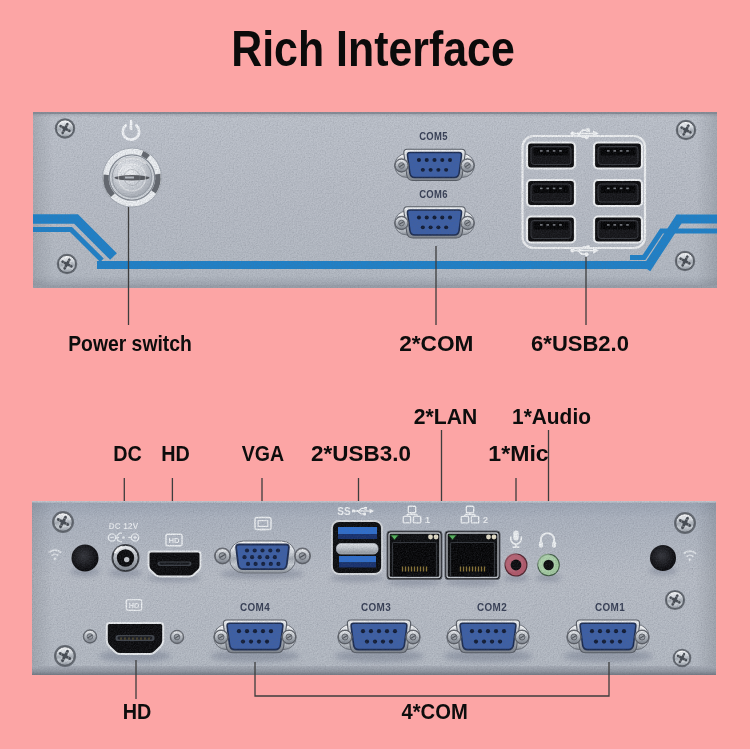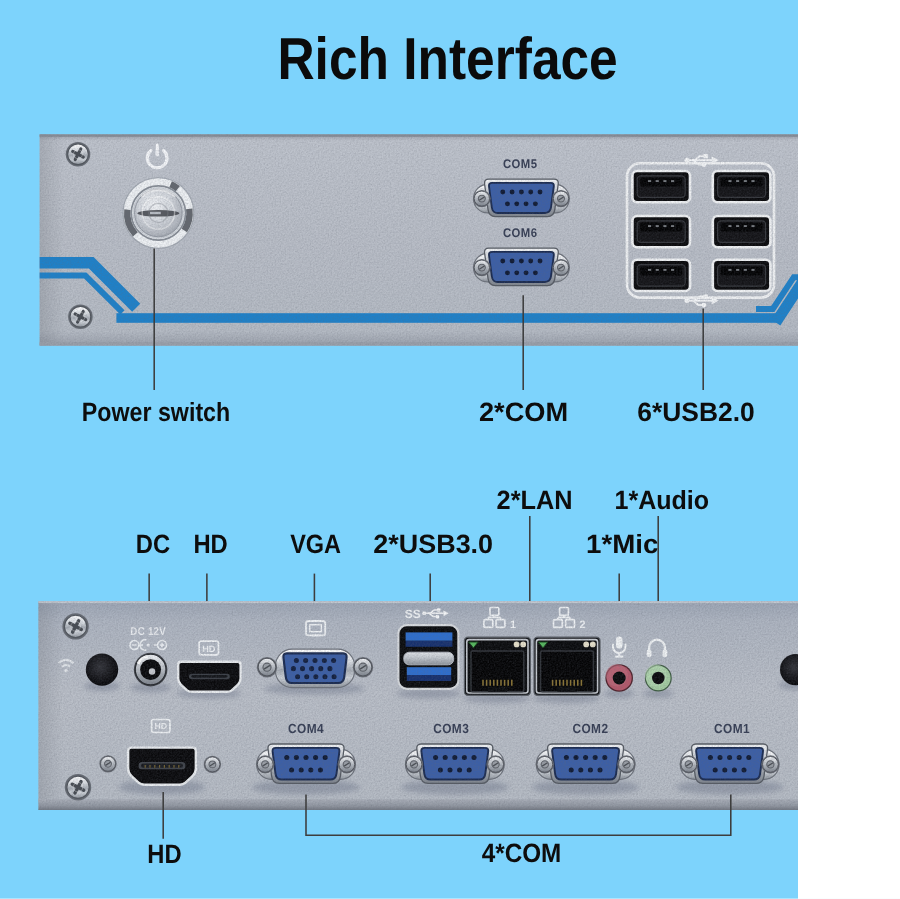--- a/index.html
+++ b/index.html
@@ -1,16 +1,16 @@
 <!DOCTYPE html>
 <html><head>
 <meta charset="utf-8">
 <style>
 html,body{margin:0;padding:0;background:#ffffff}
-#c{position:relative;width:665px;height:749px;overflow:hidden;background:#7dd3fc;font-family:"Liberation Sans",sans-serif}
+#c{position:relative;width:750px;height:749px;overflow:hidden;background:#fca5a5;font-family:"Liberation Sans",sans-serif}
 </style>
 </head>
 <body>
 <div id="c">
 <svg width="750" height="749" viewBox="0 0 750 749" font-family="Liberation Sans,sans-serif">
 <defs>
 <linearGradient id="pfront" x1="0" y1="0" x2="0" y2="1">
  <stop offset="0" stop-color="#9aa0aa"></stop>
  <stop offset="0.03" stop-color="#bec3cc"></stop>
  <stop offset="0.5" stop-color="#b9bec7"></stop>

